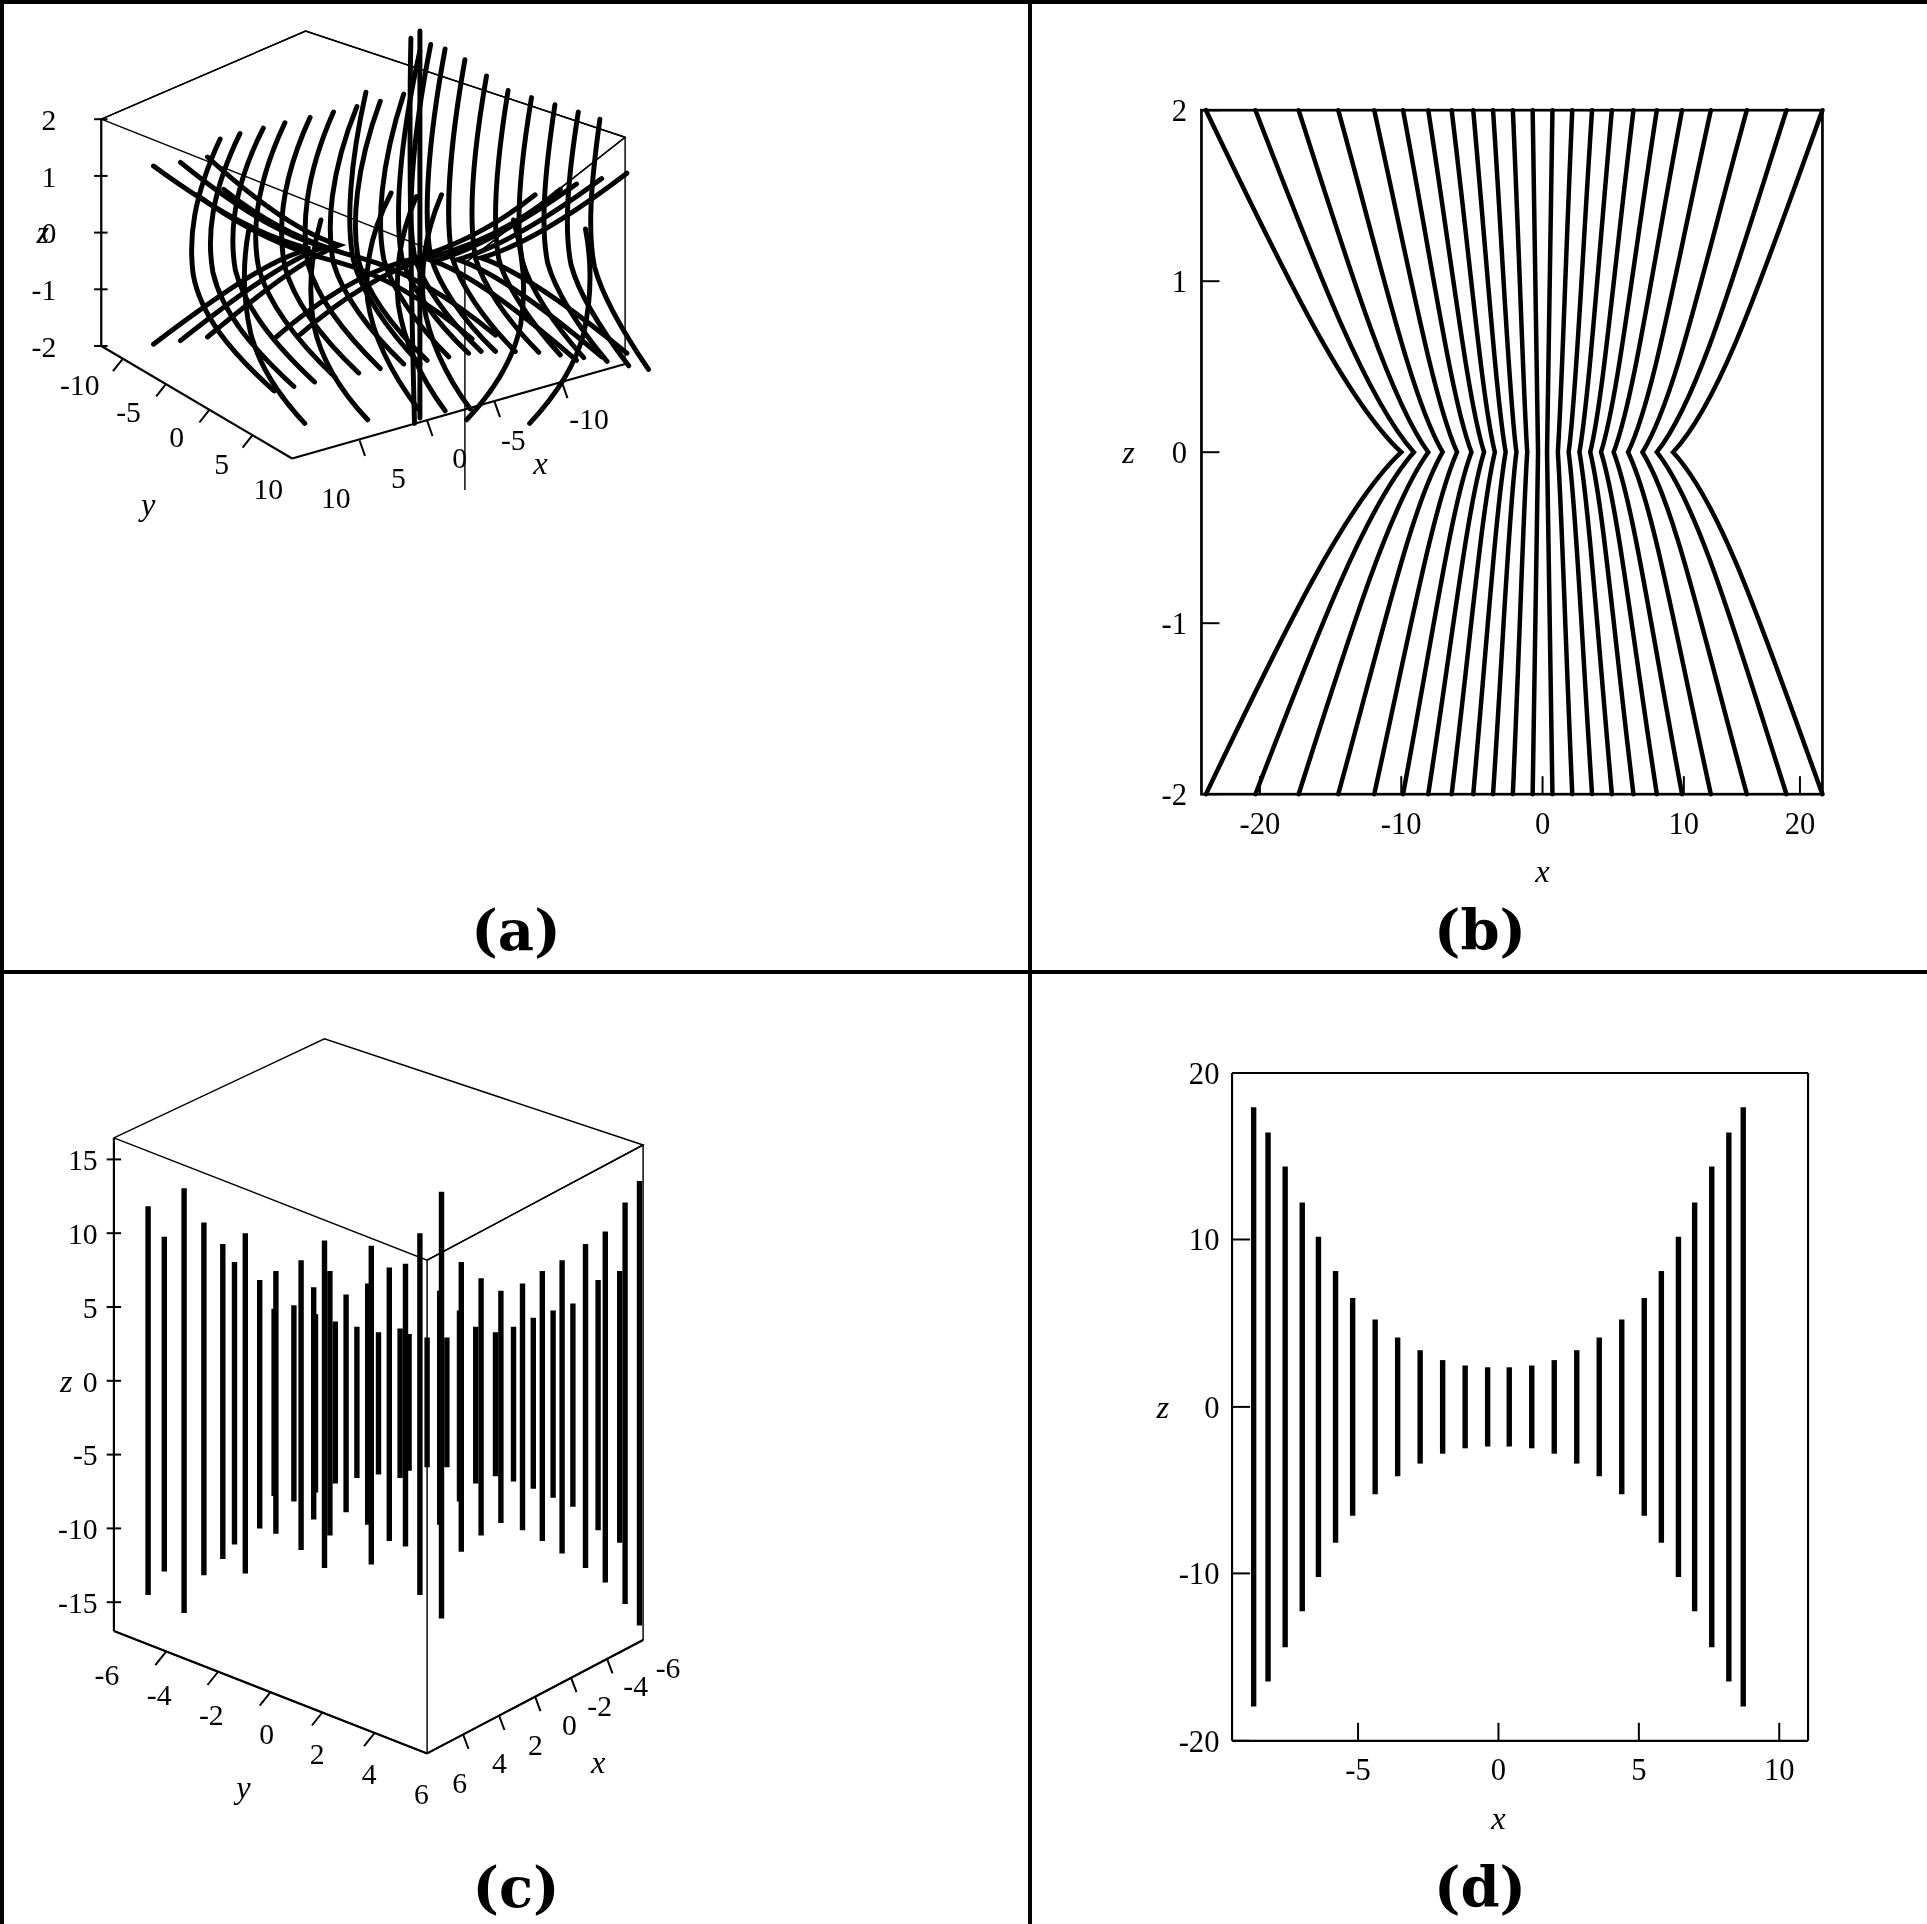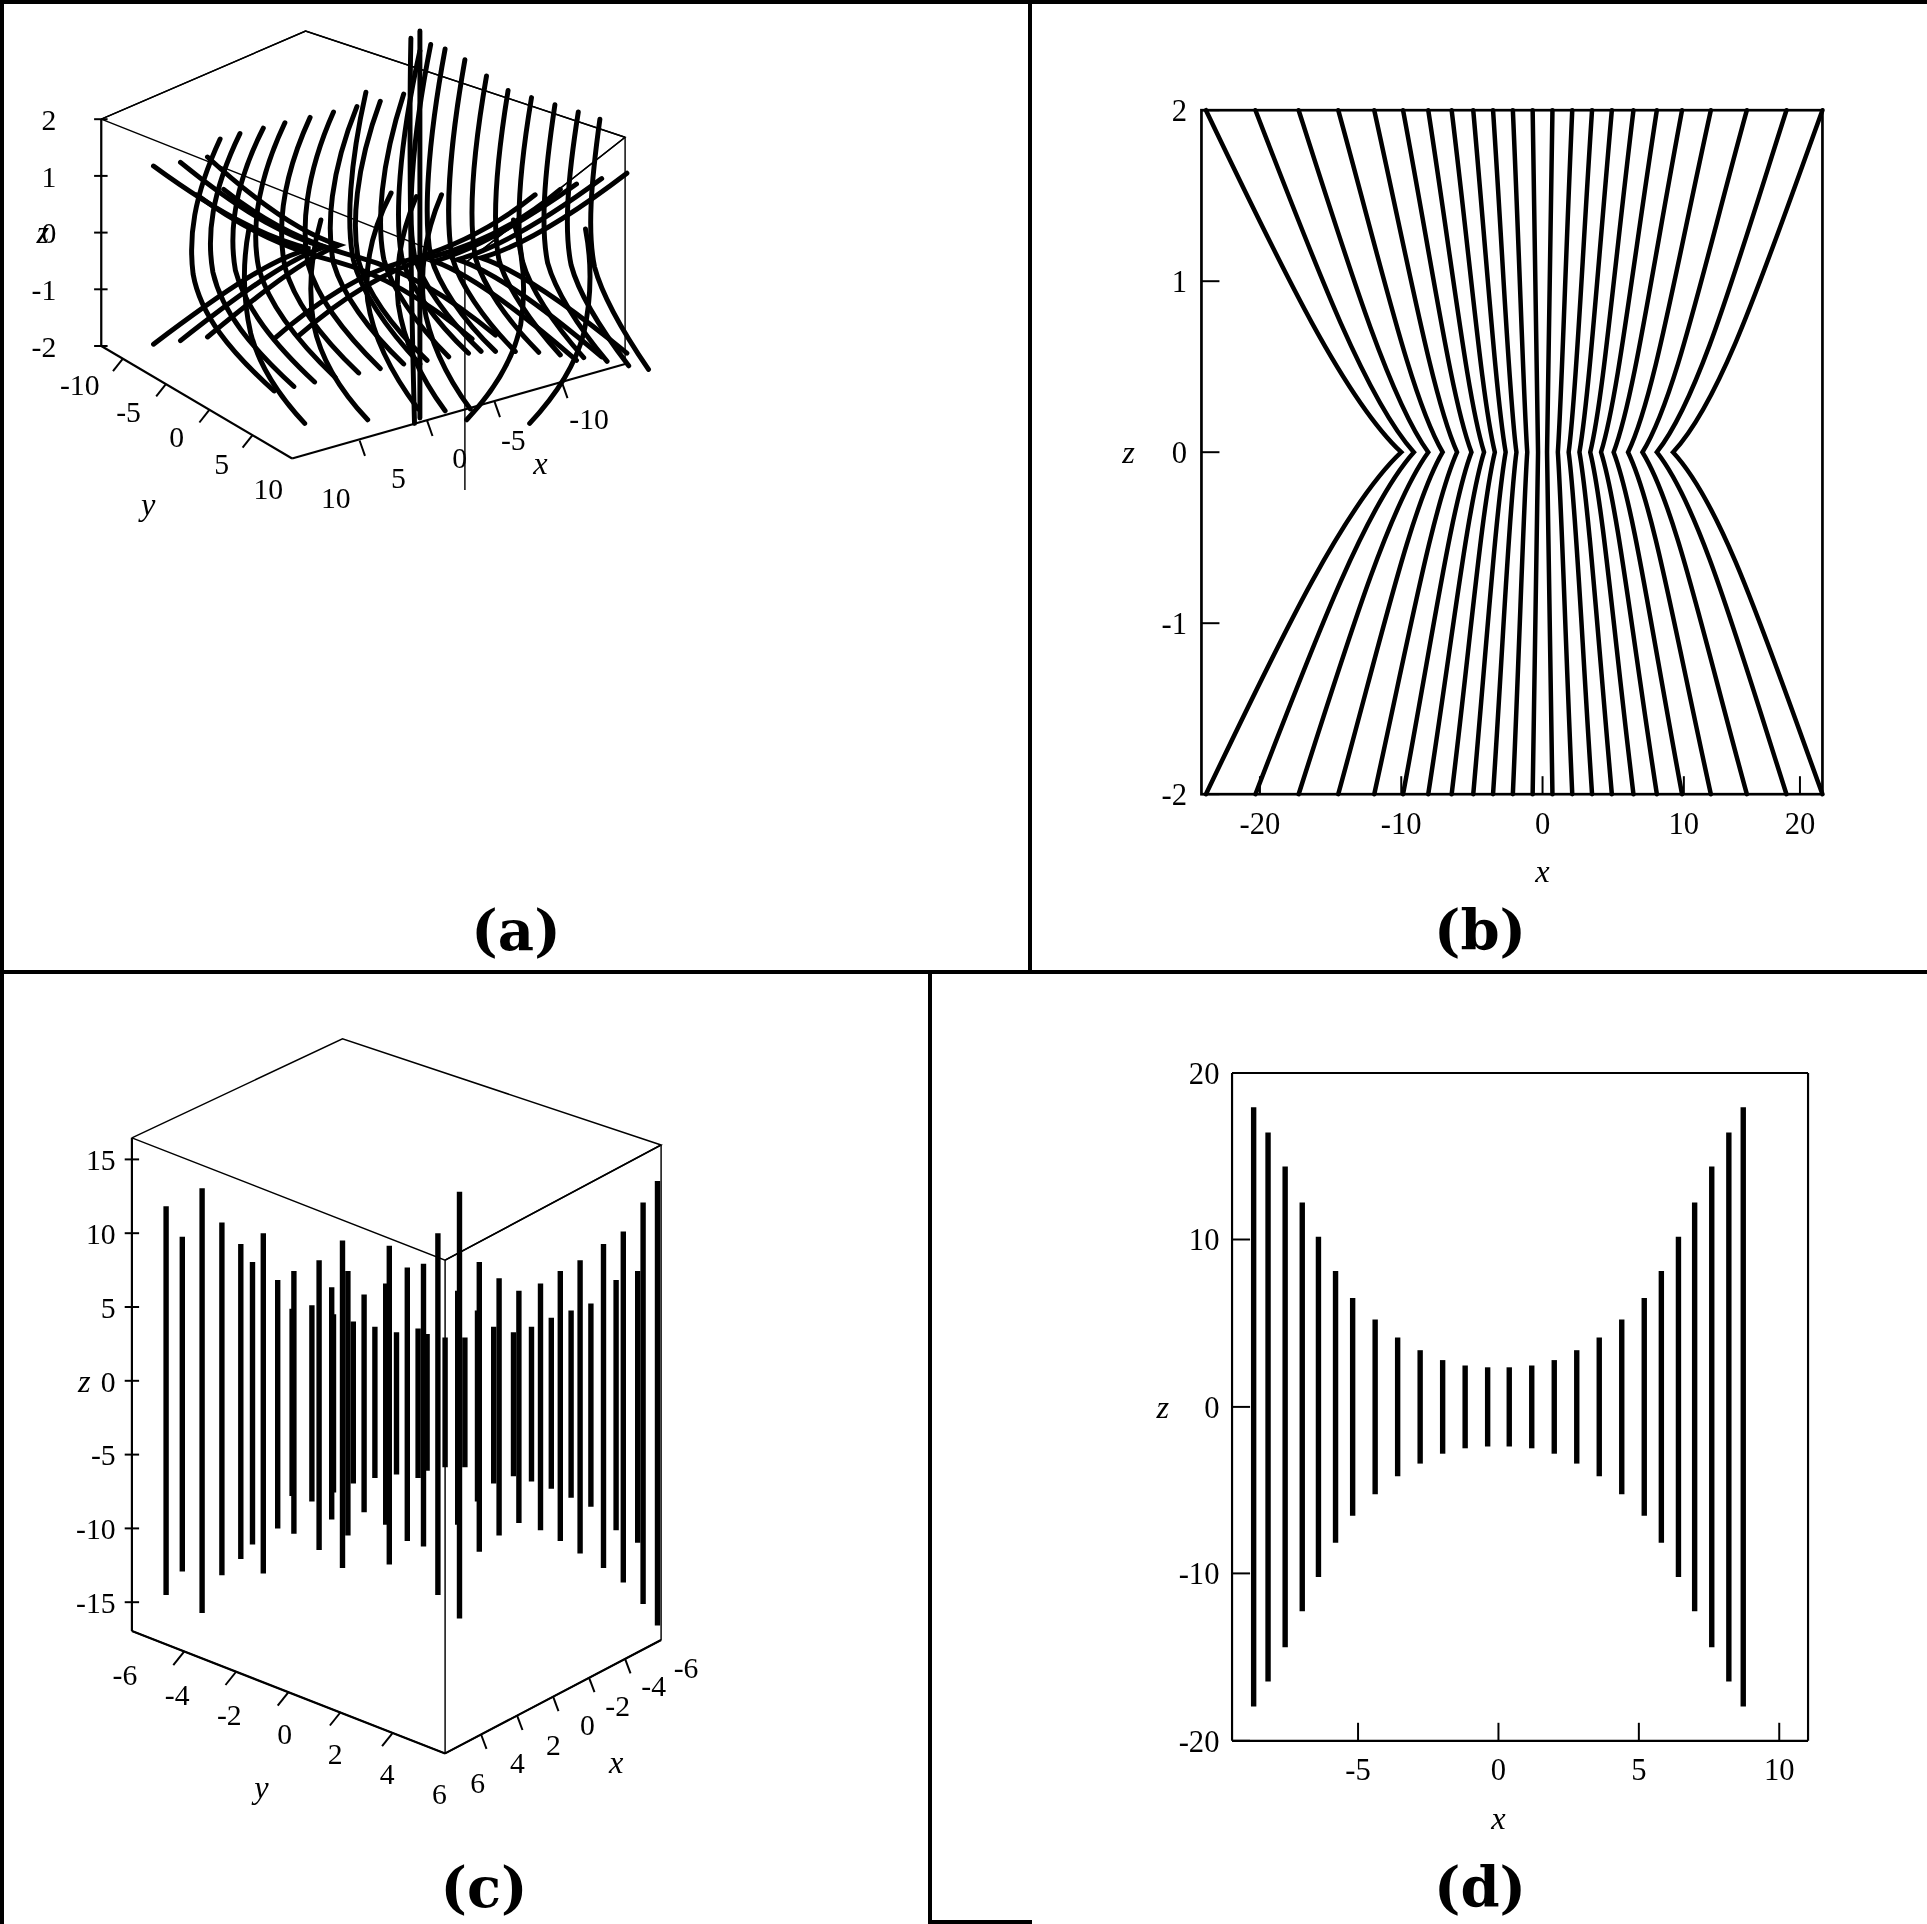--- a/index.html
+++ b/index.html
@@ -4,21 +4,21 @@
 <style>
   html,body{margin:0;padding:0;background:#ffffff;}
   body{width:1928px;height:1924px;font-family:"Liberation Serif",serif;color:#000;}
   #figure{
     position:relative;width:1928px;height:1924px;box-sizing:border-box;
     border:4.5px solid #000;background:#fff;
   }
   .panel{position:absolute;box-sizing:border-box;overflow:hidden;background:#fff;}
   .p-a{left:0;top:0;width:1028px;height:970px;border-right:4.5px solid #000;border-bottom:4.5px solid #000;}
   .p-b{left:1028px;top:0;width:896px;height:970px;border-bottom:4.5px solid #000;}
-  .p-c{left:0;top:970px;width:928px;height:950px;border-right:4.5px solid #000;padding-left:18px;}
+  .p-c{left:0;top:970px;width:1028px;height:950px;border-right:4.5px solid #000;}
   .p-d{left:1028px;top:970px;width:896px;height:950px;}
   .panel-label{
     position:absolute;width:100%;text-align:center;font-weight:bold;
     font-size:56px;font-family:"DejaVu Serif",serif;
   }
   .p-a .panel-label{bottom:7.2px;}
   .p-b .panel-label{bottom:7.2px;}
   .p-c .panel-label{bottom:3.6px;}
   .p-d .panel-label{bottom:3.6px;}
   svg{display:block;}

